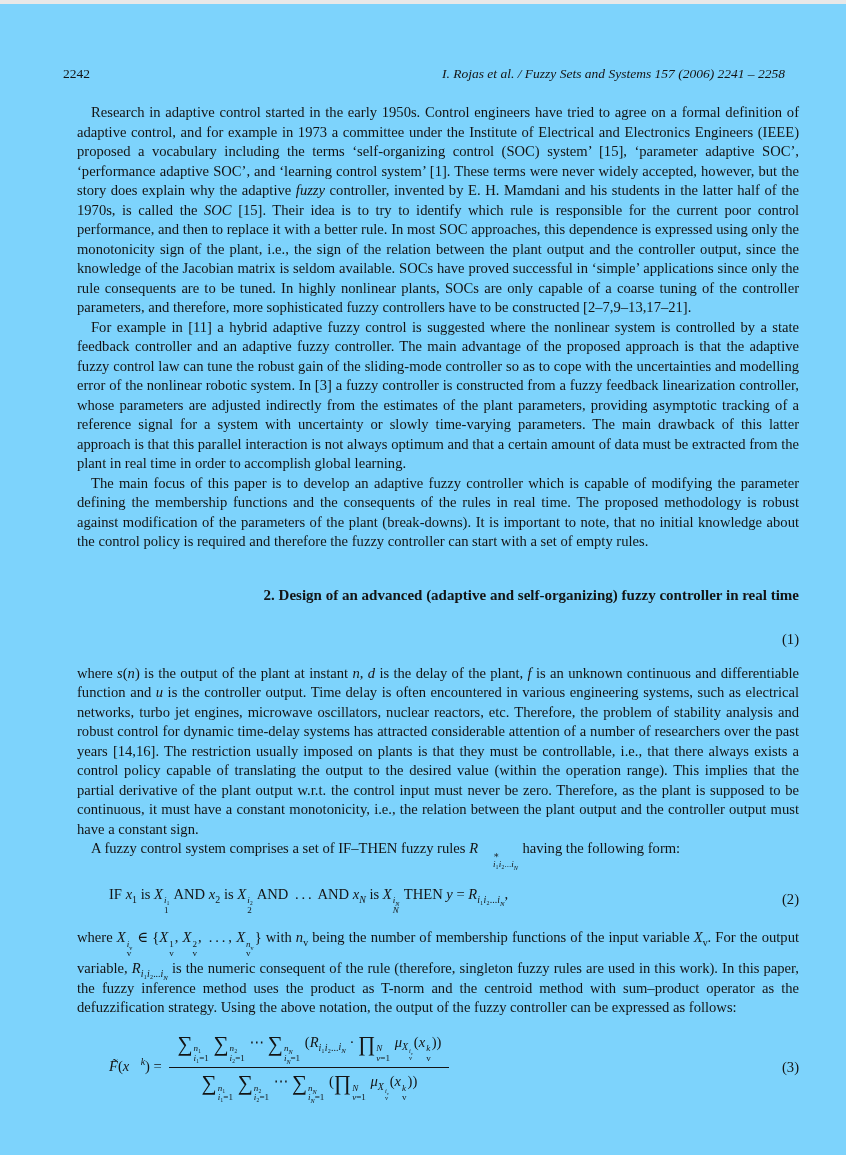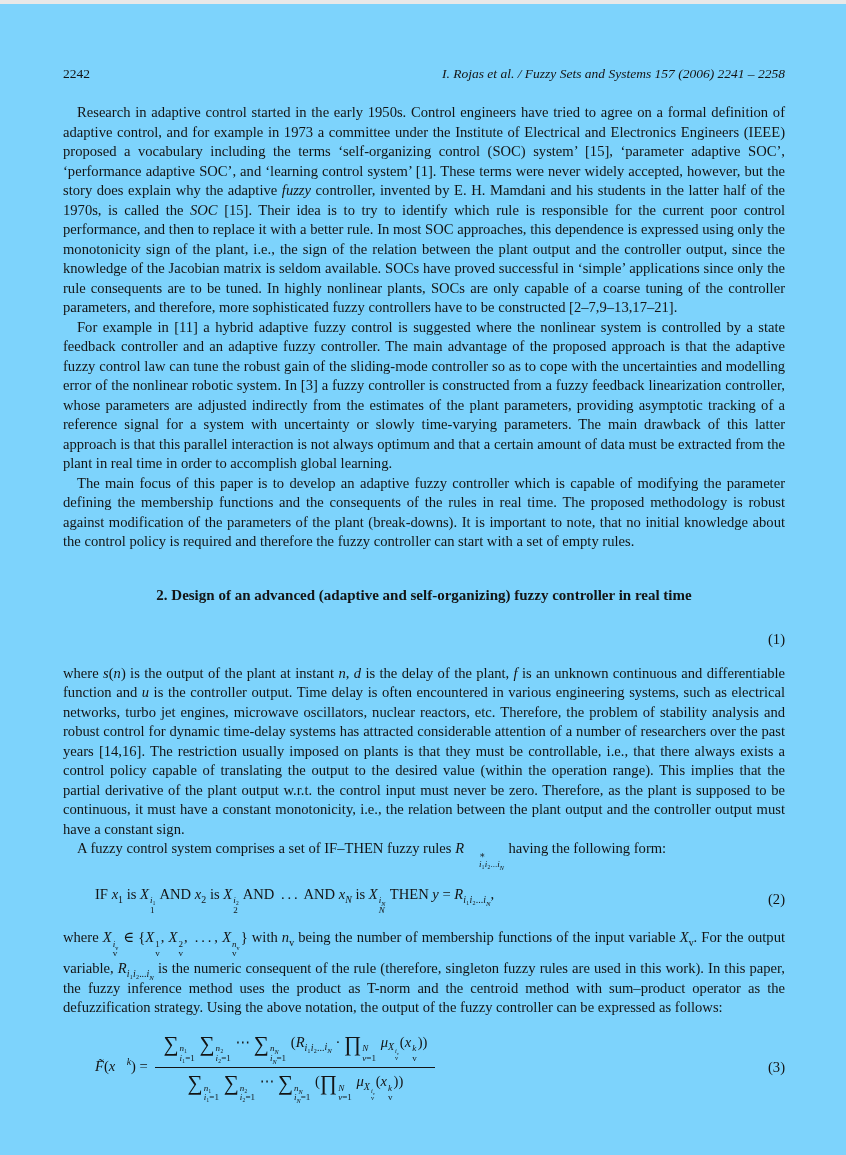--- a/index.html
+++ b/index.html
@@ -12,27 +12,27 @@
     color:#141414;
     overflow:hidden;
   }
   .running-head {
     position:absolute; top:62px; left:63px; right:61px; height:18px;
     font-size:13.5px;
   }
   .page-num { position:absolute; left:0; top:0; font-style:normal; }
   .running-title { position:absolute; left:0; right:0; text-align:right; font-style:italic; }
   .content {
-    position:absolute; top:99px; left:63px; width:722px;
+    position:absolute; top:99px; left:77px; width:722px;
     font-size:14.6px; line-height:19.5px; text-align:justify;
   }
   p.para { margin:0; }
   p.indent { text-indent:14px; }
   h2.section-heading {
-    font-size:15px; font-weight:bold; text-align:center;
+    font-size:15px; font-weight:bold; text-align:right;
     margin:33px 0 24px 0; line-height:20px;
   }
   .equation { position:relative; margin:15px 0 13px 0; min-height:22px; }
   .eq-body { display:block; margin-left:32px; padding-right:44px; }
   .eq-num { position:absolute; right:0; top:50%; transform:translateY(-50%); }
   sub, sup { font-size:0.68em; line-height:0; }
   
   .ss {
     display:inline-flex; flex-direction:column; align-items:flex-start;
     vertical-align:-0.5em; line-height:1.06; font-size:0.62em; margin:0 1px 0 1px;

